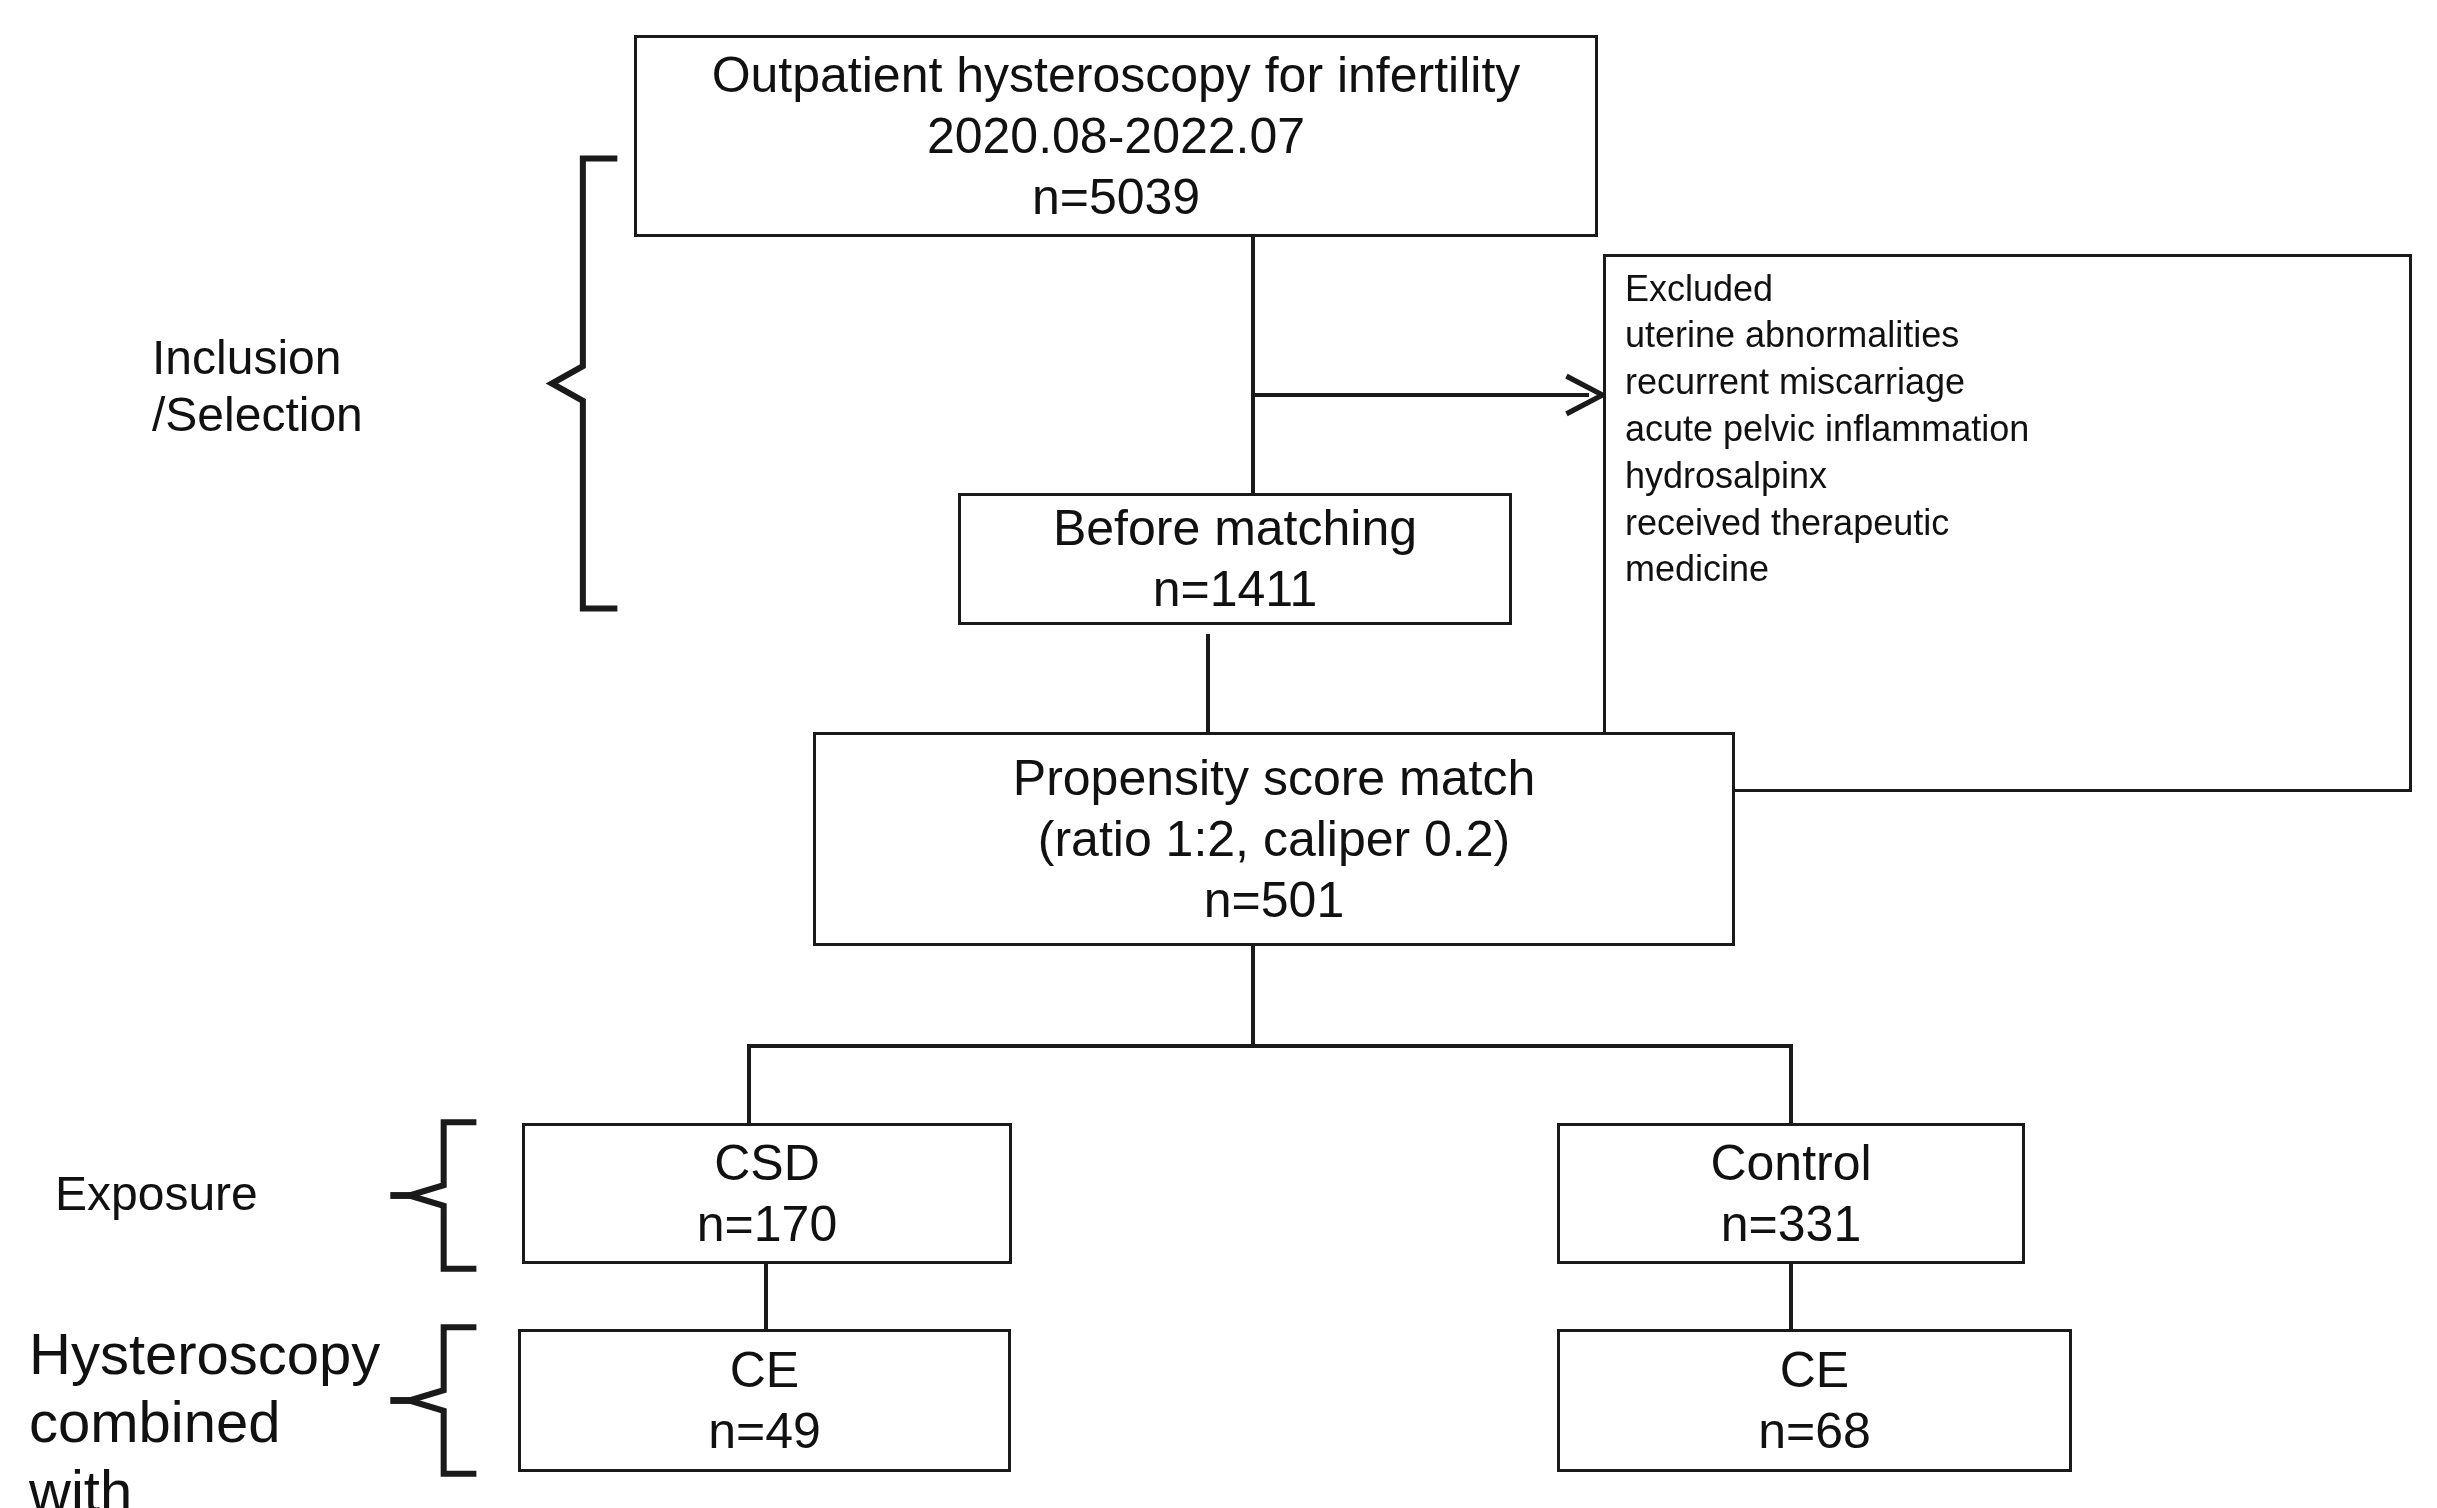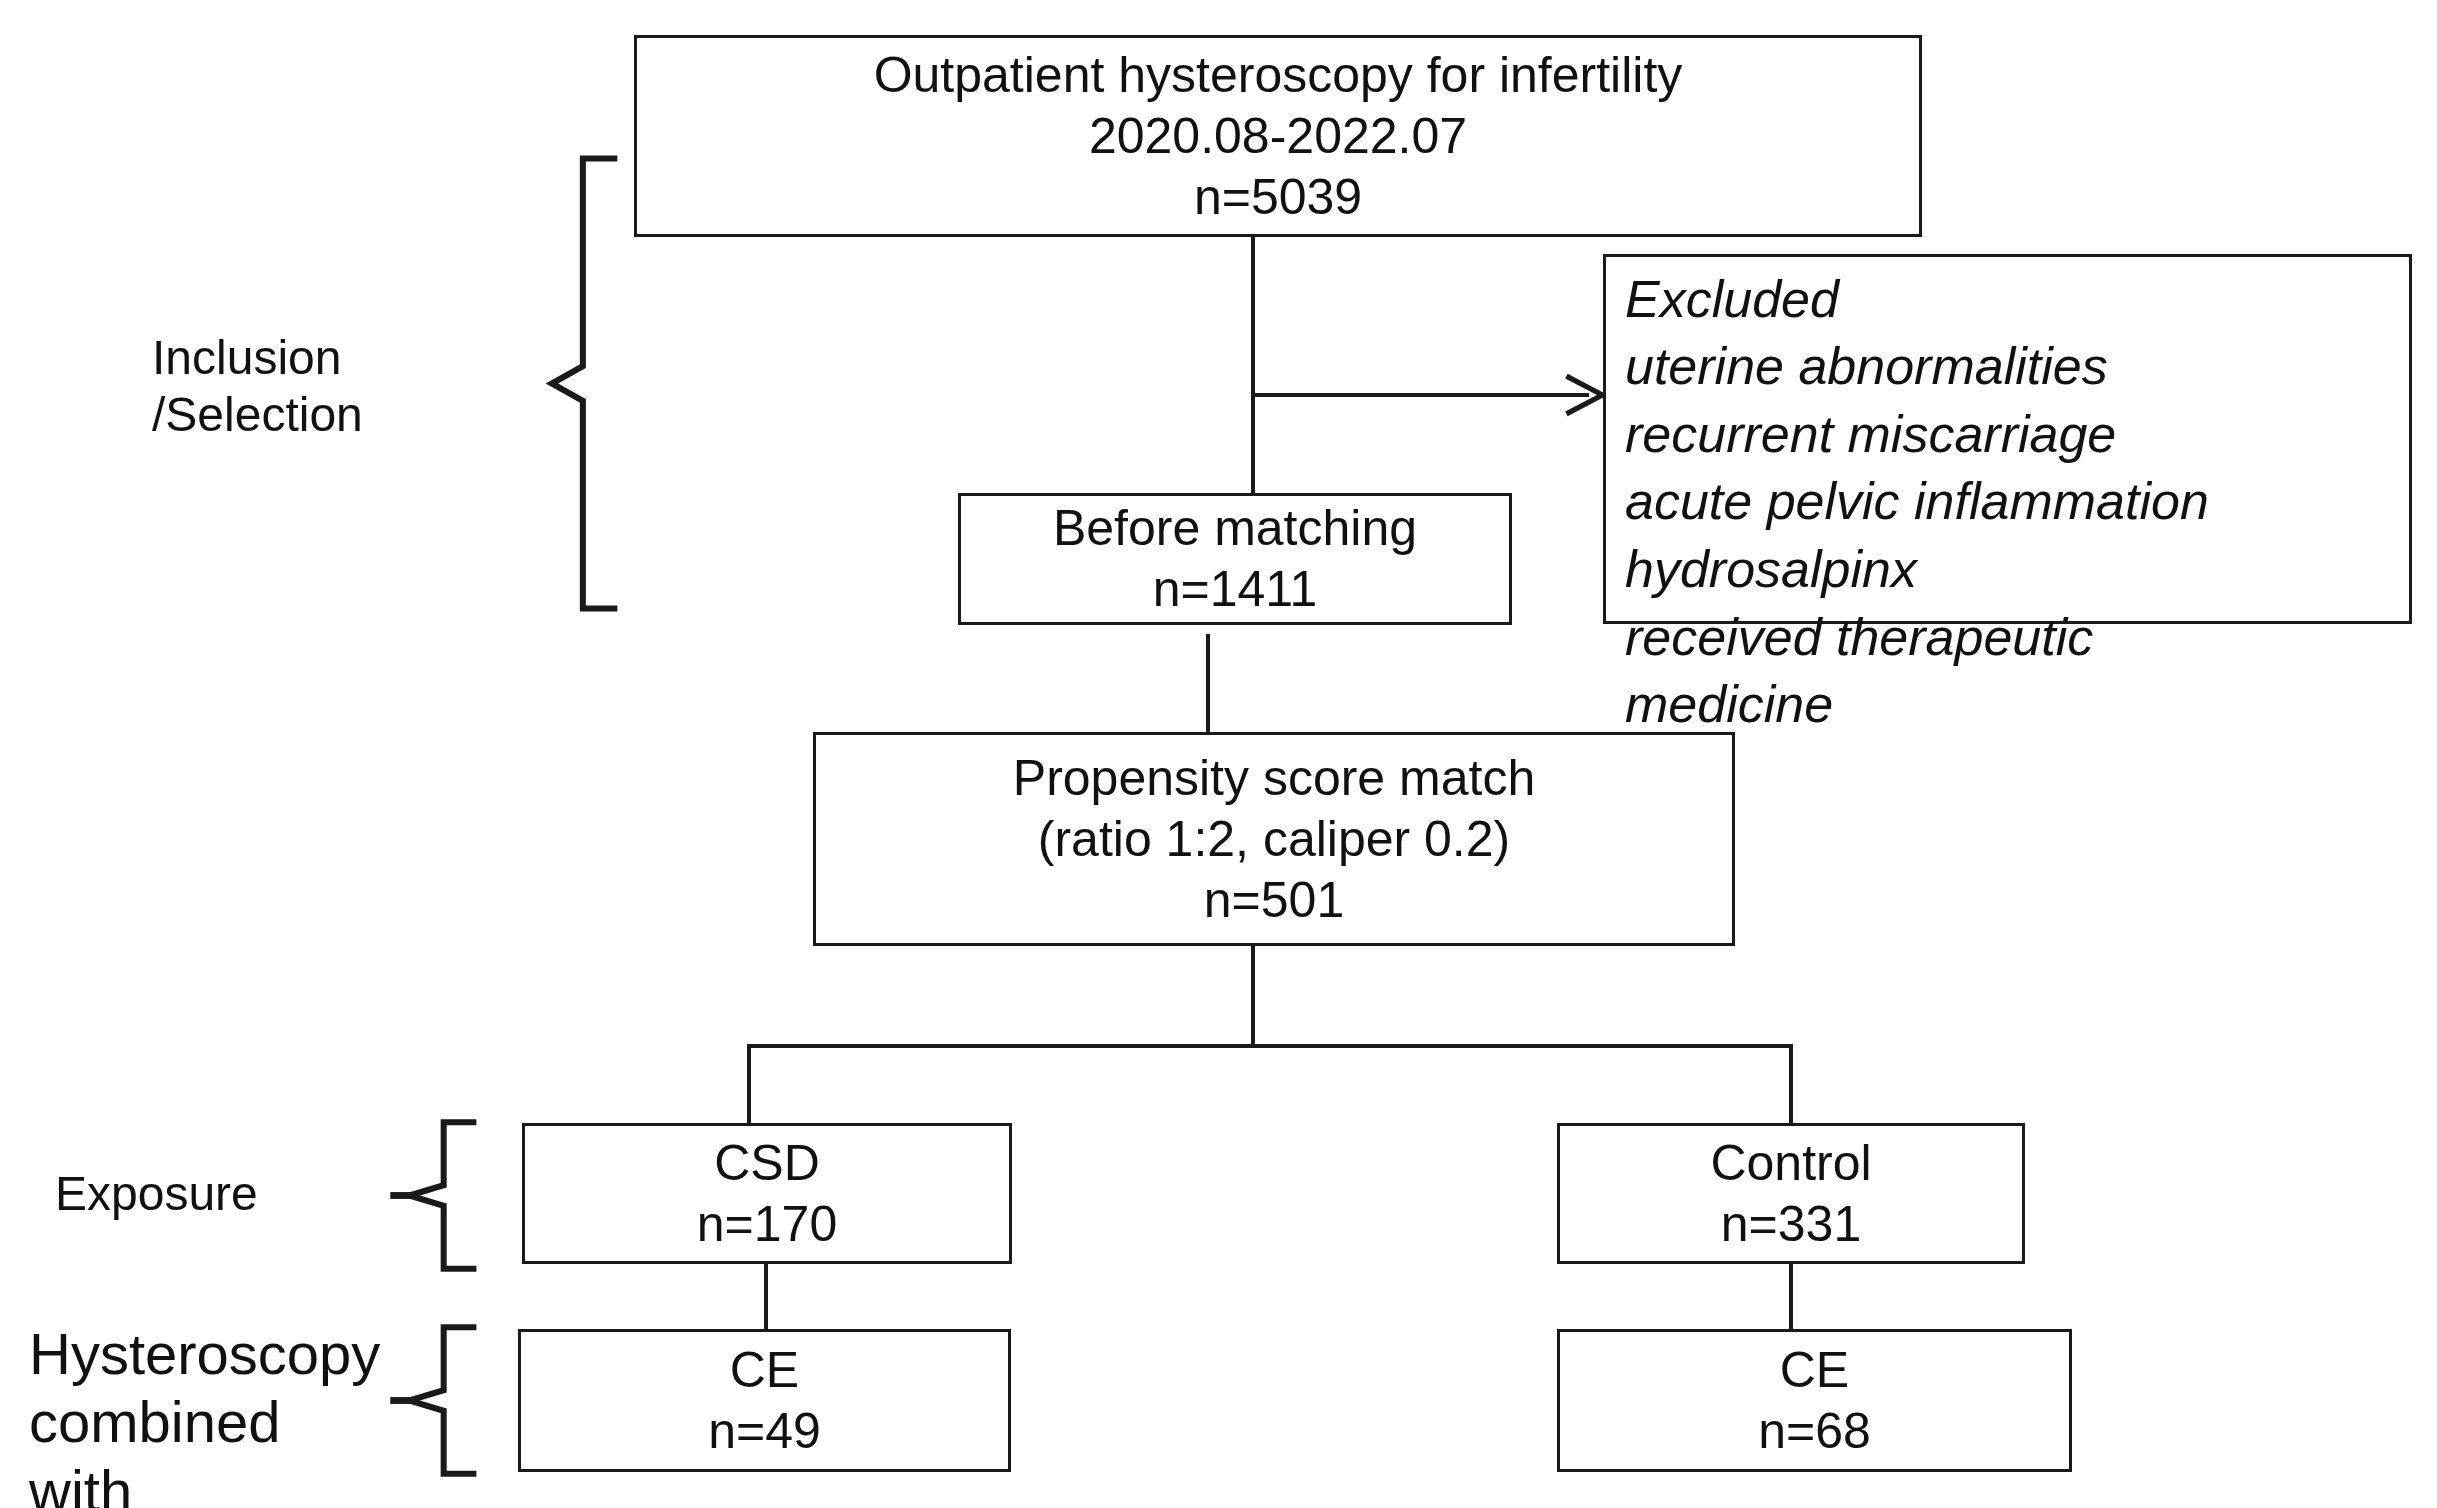--- a/index.html
+++ b/index.html
@@ -106,27 +106,27 @@
 
   <div class="conn v" style="left:1251px; top:945px; height:101px;"></div>
   <div class="conn h" style="left:747px; top:1044px; width:1046px;"></div>
   <div class="conn v" style="left:747px; top:1044px; height:81px;"></div>
   <div class="conn v" style="left:1789px; top:1044px; height:81px;"></div>
 
   <div class="conn v" style="left:764px; top:1264px; height:67px;"></div>
 
   <div class="conn v" style="left:1789px; top:1264px; height:67px;"></div>
 
-  <div class="box" style="left:634px; top:35px; width:1288px; height:202px;">
+  <div class="box" style="left:634px; top:35px; width:964px; height:202px;">
     <span class="line">Outpatient hysteroscopy for infertility</span>
     <span class="line">2020.08-2022.07</span>
     <span class="line">n=5039</span>
   </div>
 
-  <div class="box left-align" style="left:1603px; top:254px; width:809px; height:370px; font-size:52px; line-height:1.30;font-style:italic;">
+  <div class="box left-align" style="left:1603px; top:254px; width:809px; height:538px; font-size:36px; line-height:1.30;">
     <span class="line">Excluded</span>
     <span class="line">uterine abnormalities</span>
     <span class="line">recurrent miscarriage</span>
     <span class="line">acute pelvic inflammation</span>
     <span class="line">hydrosalpinx</span>
     <span class="line">received therapeutic</span>
     <span class="line">medicine</span>
   </div>
 
   <div class="box" style="left:958px; top:493px; width:554px; height:132px;">

